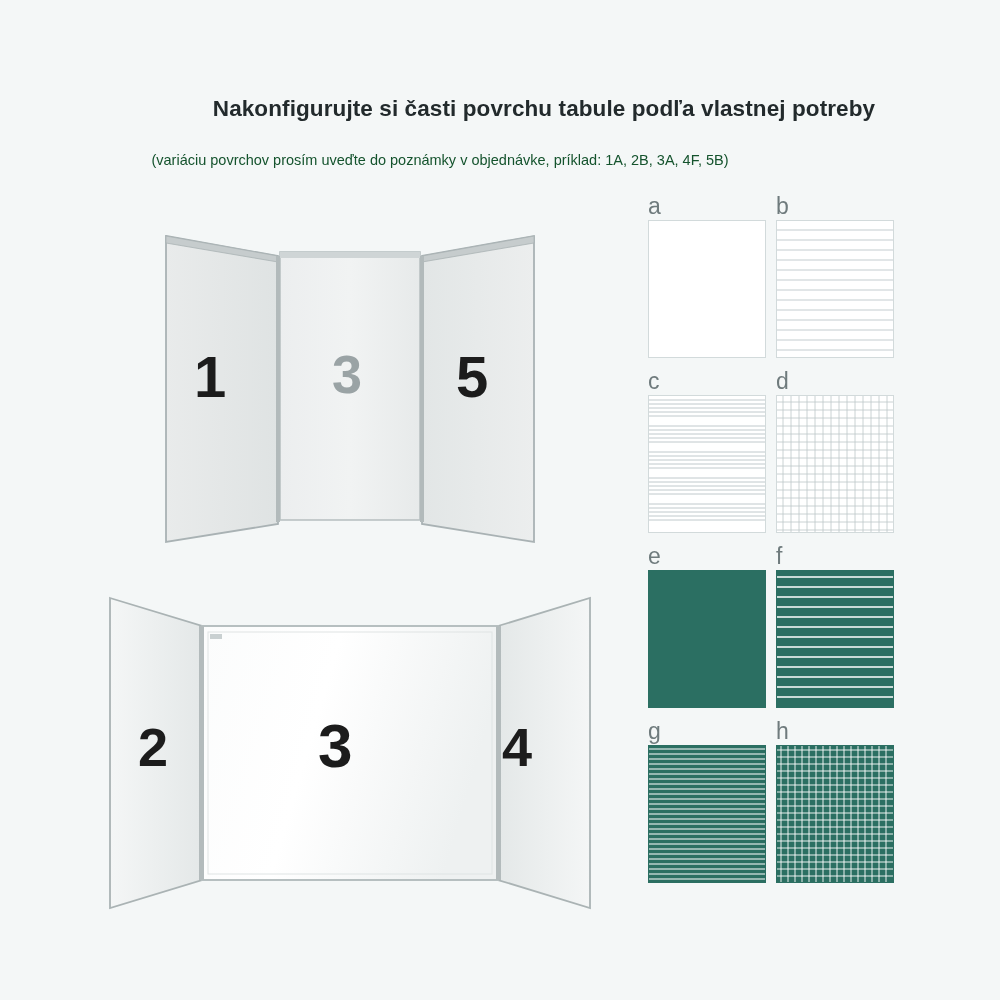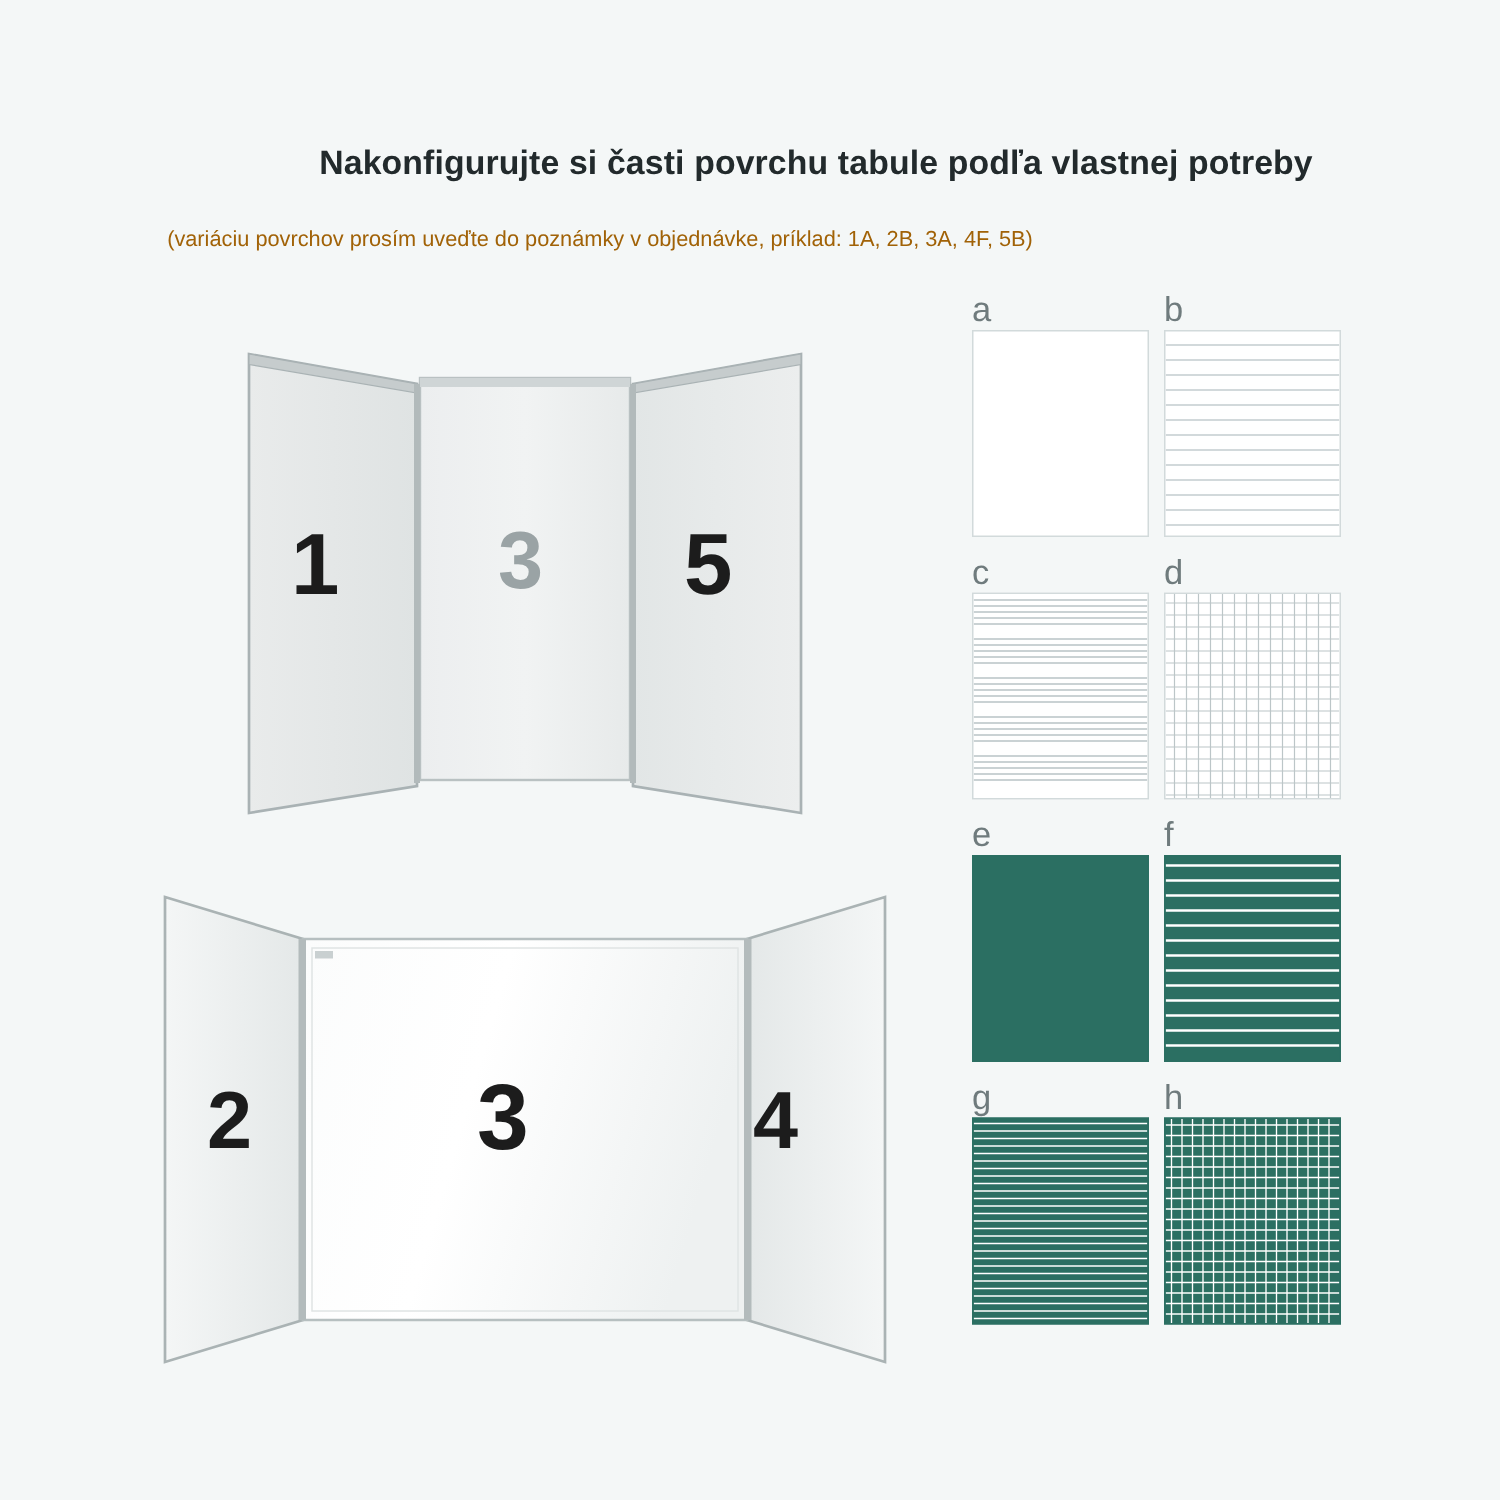--- a/index.html
+++ b/index.html
@@ -28,21 +28,22 @@
     letter-spacing: 0.1px;
     margin-left: 44px;
   }
   .subtitle {
     position: absolute;
     left: 0;
     top: 152px;
     width: 800px;
     text-align: center;
     font-size: 14.5px;
-    color: #a16207;
+    color: #14532d;
+    padding-left: 40px;
   }
 
   
   .diagram-area {
     position: absolute;
     left: 90px;
     top: 190px;
     width: 520px;
     height: 730px;
   }

